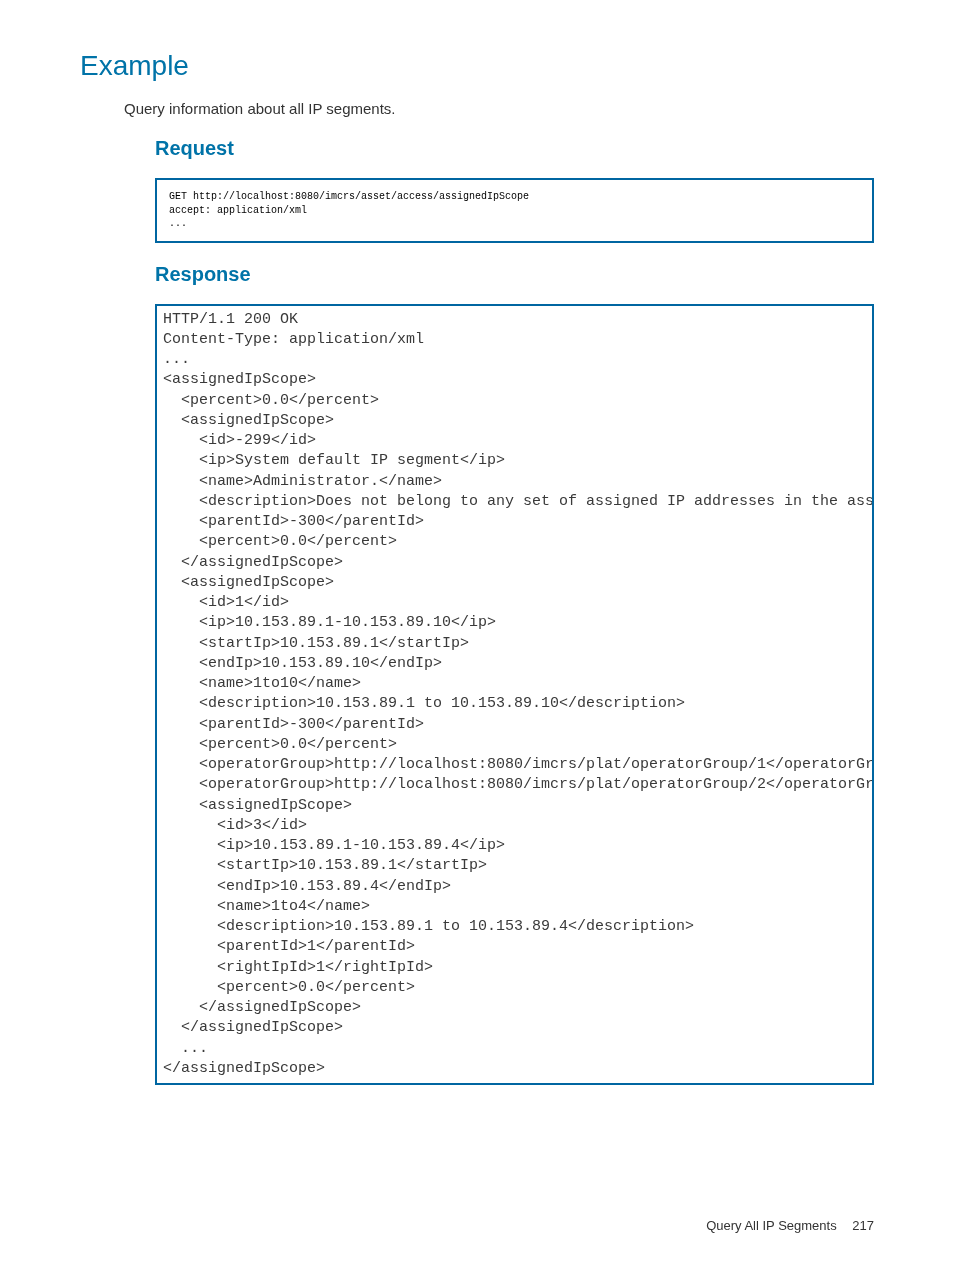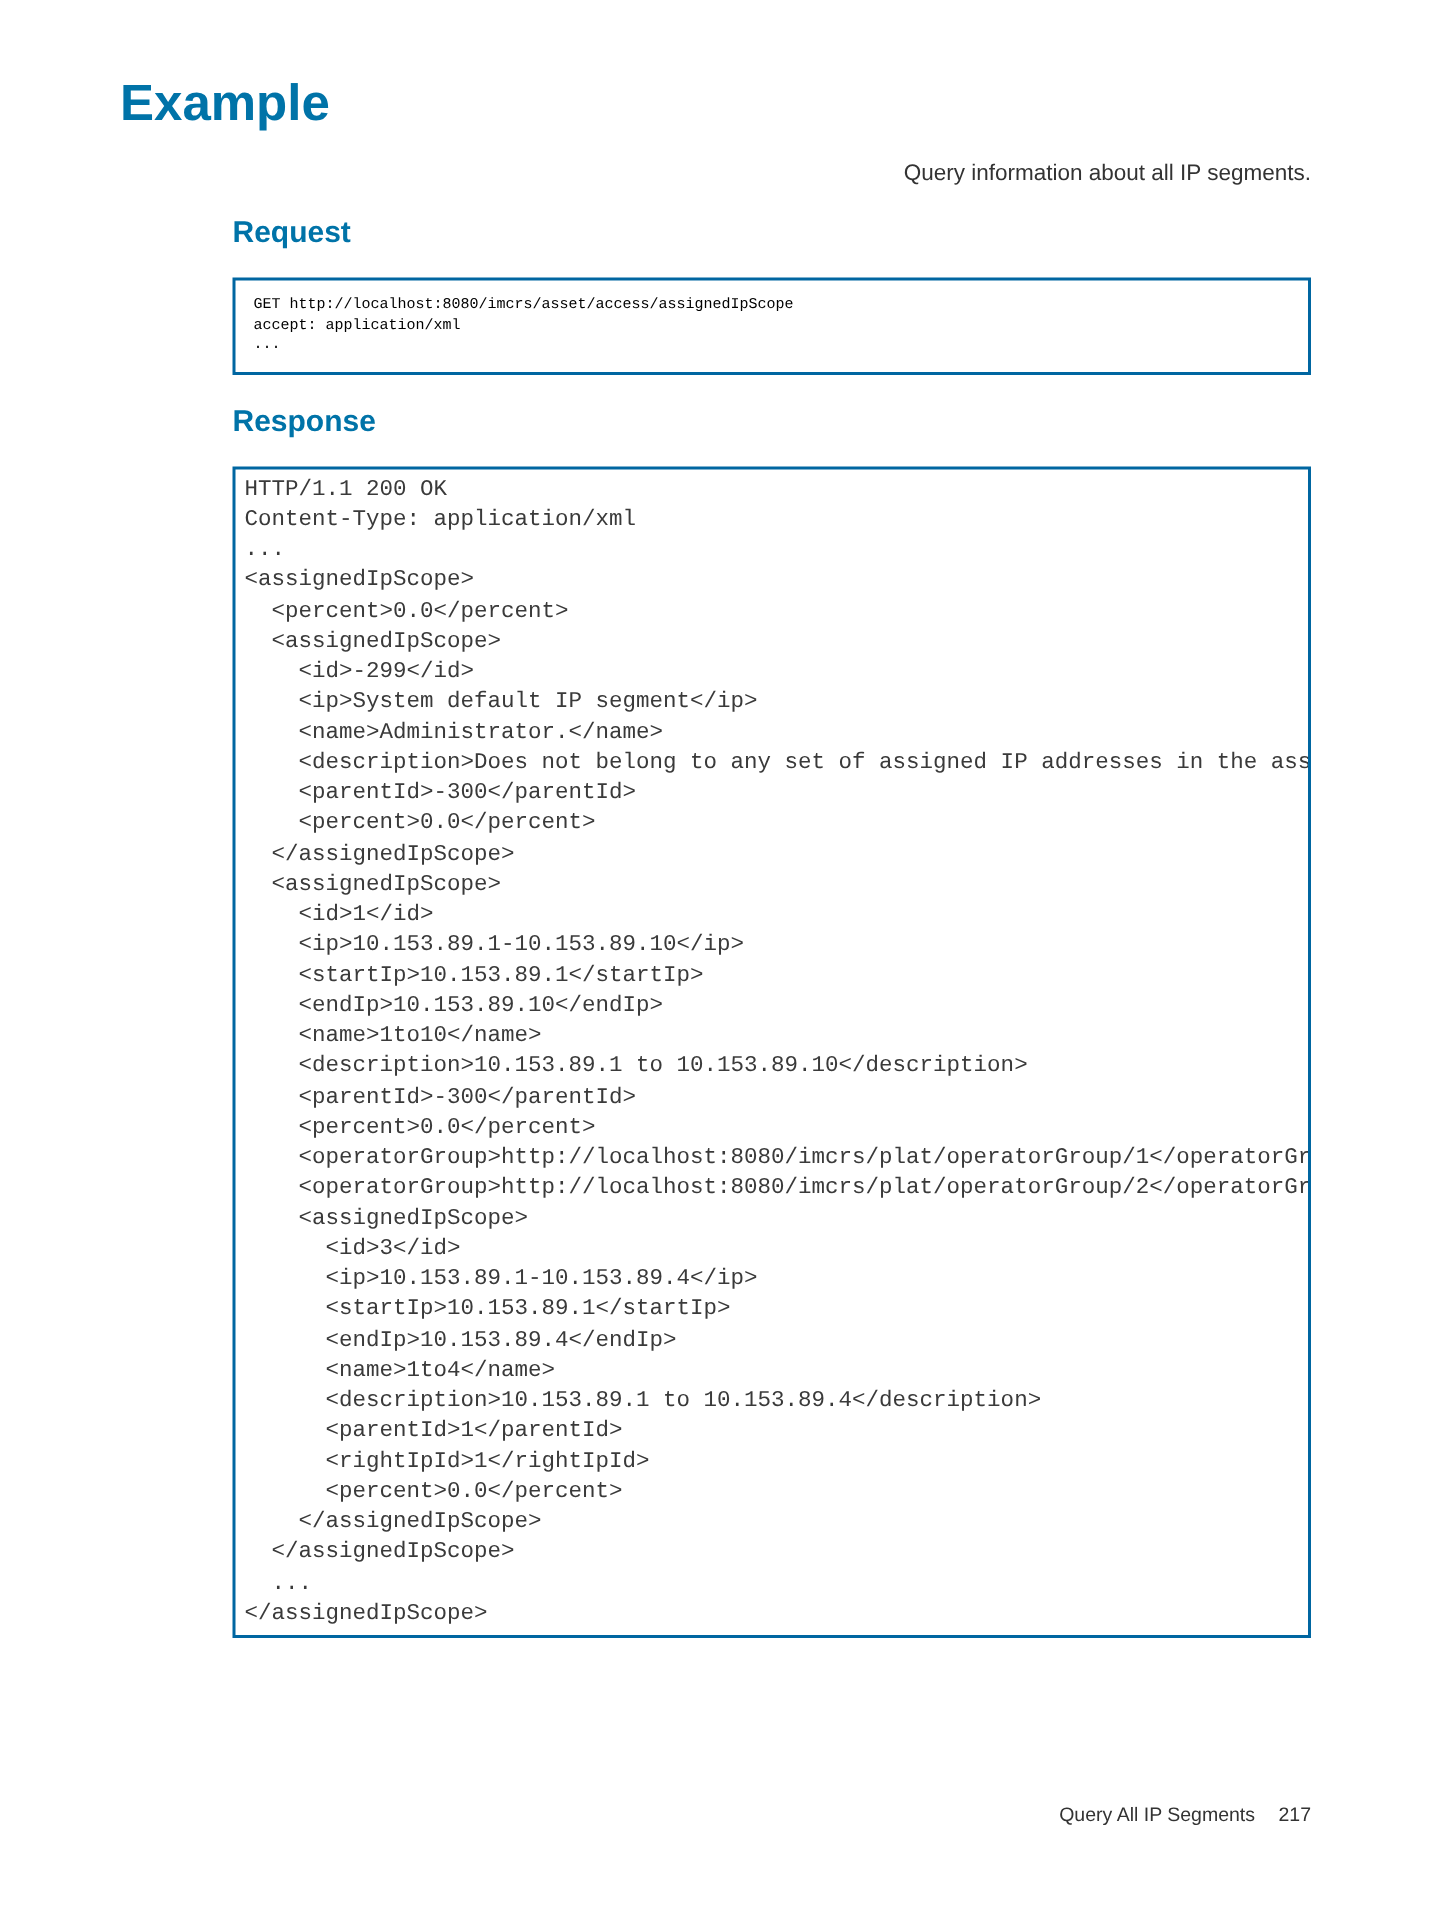--- a/index.html
+++ b/index.html
@@ -9,33 +9,32 @@
     }
     body {
       font-family: Arial, Helvetica, sans-serif;
       background: #fff;
       width: 954px;
       height: 1271px;
       position: relative;
       padding: 50px 80px 40px 80px;
     }
     .h1-section {
-      font-size: 34px;
-      font-weight: bold;
+      font-size: 28px;
+      font-weight: normal;
       color: #0073a8;
       margin-bottom: 18px;
       font-family: Arial, Helvetica, sans-serif;
     }
     .body-text {
       font-size: 15px;
       color: #333;
       margin-left: 44px;
       margin-bottom: 20px;
       font-family: Arial, Helvetica, sans-serif;
-      text-align: right;
     }
     .h2-sub {
       font-size: 20px;
       font-weight: bold;
       color: #0073a8;
       margin-left: 75px;
       margin-bottom: 18px;
       margin-top: 12px;
       font-family: Arial, Helvetica, sans-serif;
     }
@@ -58,21 +57,21 @@
       margin-bottom: 20px;
       font-family: "Courier New", Courier, monospace;
       font-size: 15px;
       line-height: 1.35;
       white-space: pre;
       color: #3a3a3a;
       overflow: hidden;
     }
     .footer {
       position: absolute;
-      bottom: 54px;
+      bottom: 38px;
       right: 80px;
       font-size: 13px;
       color: #333;
       font-family: Arial, Helvetica, sans-serif;
     }
     .footer-page {
       margin-left: 12px;
     }
   </style>
 </head>

